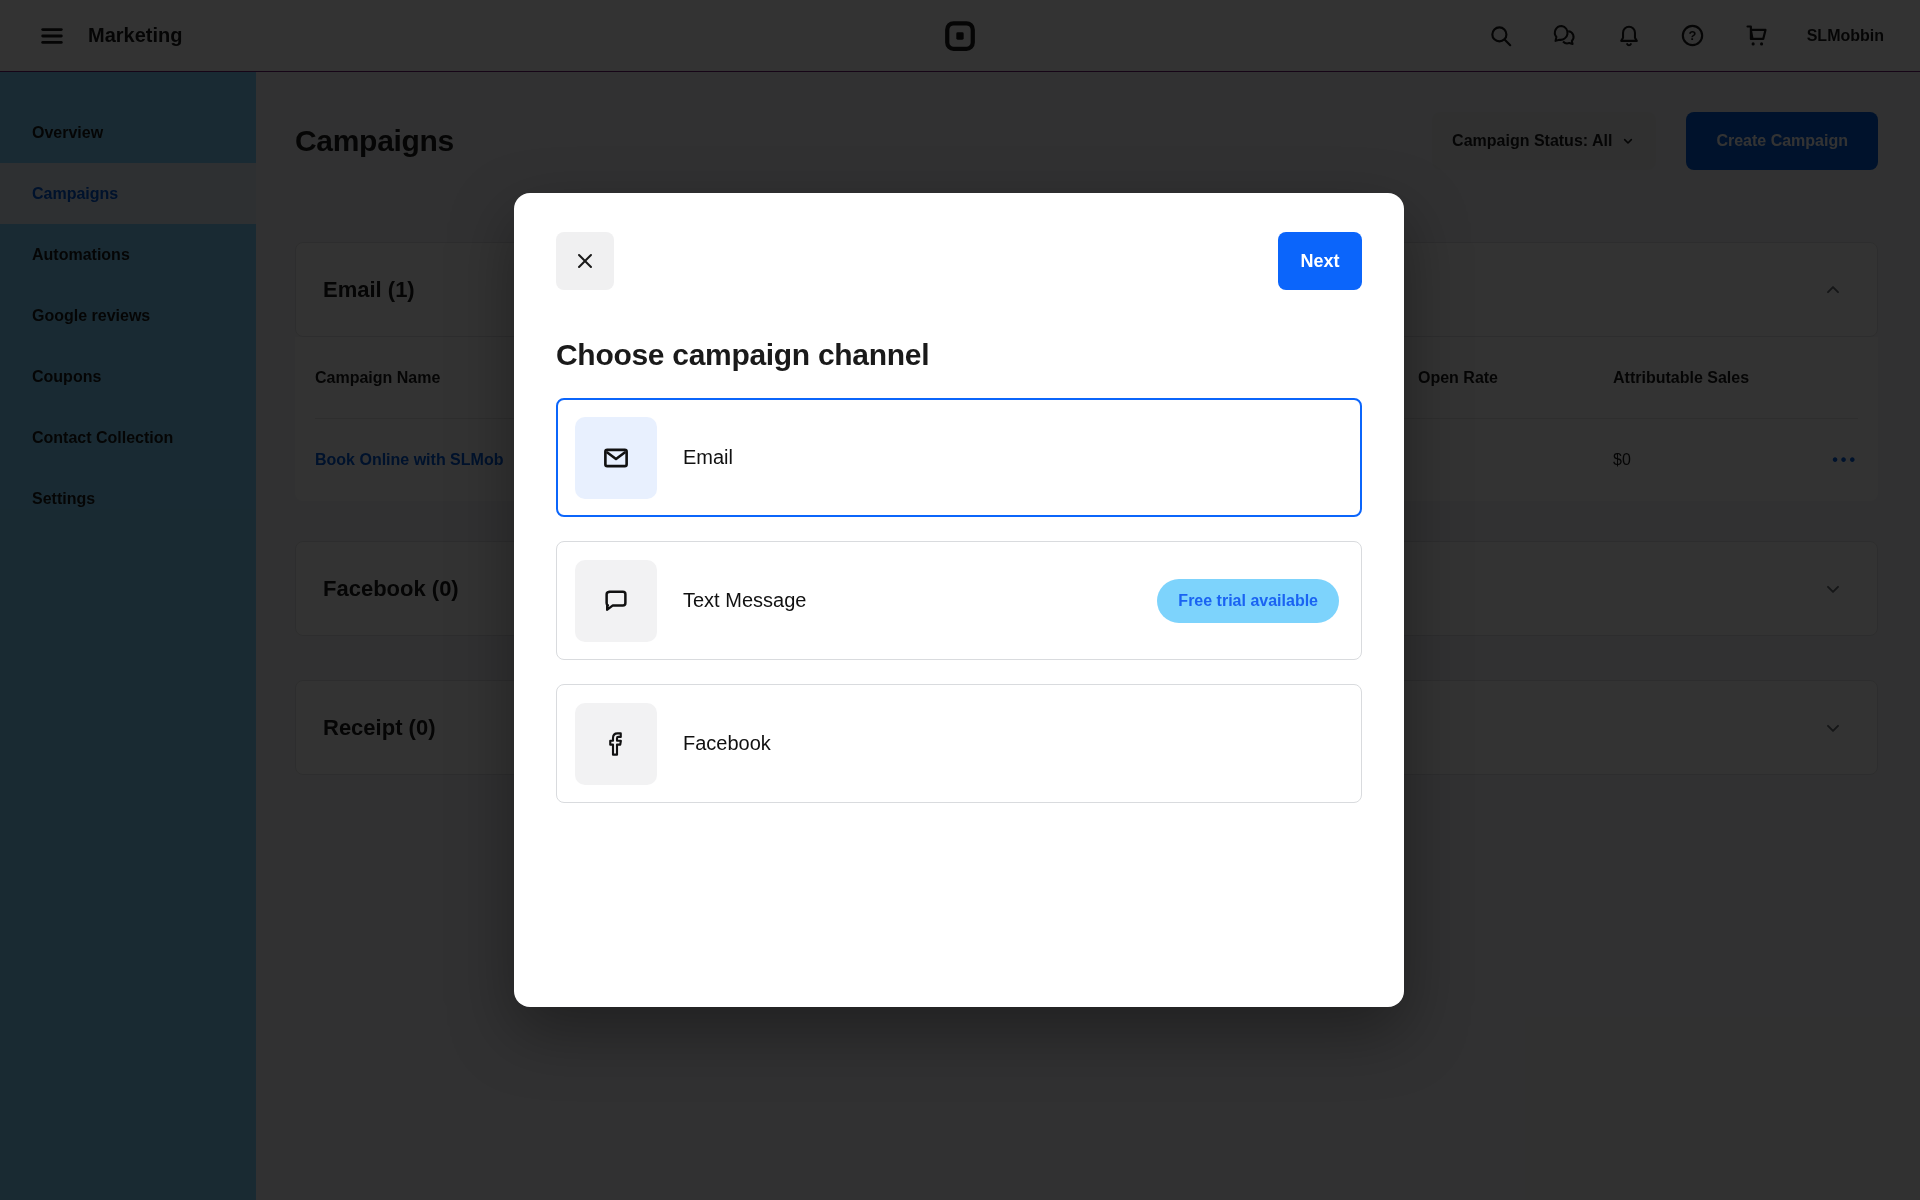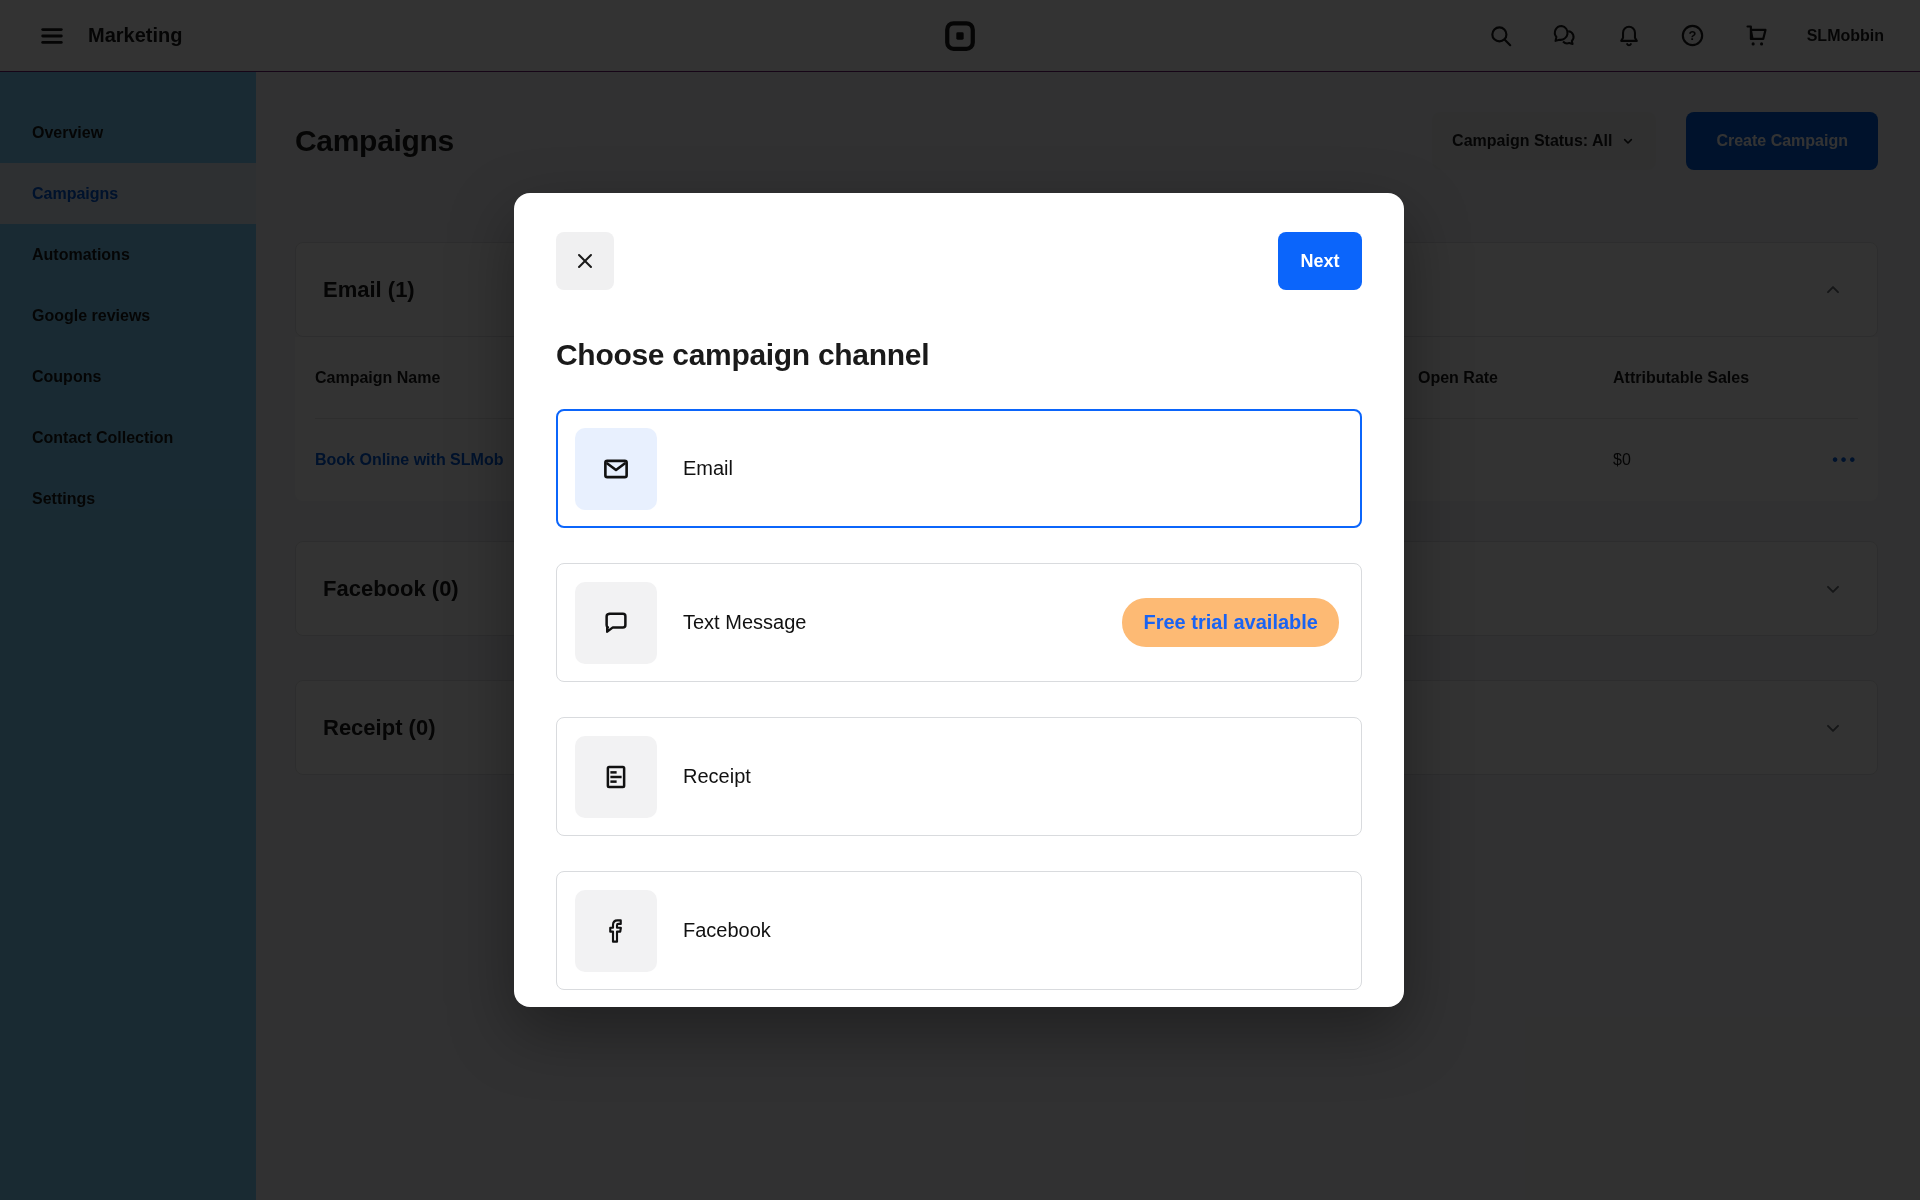--- a/index.html
+++ b/index.html
@@ -91,32 +91,32 @@
   }
   .next-btn {
     margin-left:auto; width:84px; height:58px; background:#0b65fb; border:none; border-radius:8px;
     color:#ffffff; font-family:inherit; font-size:18px; font-weight:bold; cursor:pointer;
   }
   .modal-heading { margin-top:48px; font-size:30px; font-weight:bold; letter-spacing:-0.3px; }
   .options { margin-top:26px; display:flex; flex-direction:column; gap:24px; }
   .option {
     height:119px; border:1px solid #d9dbde; border-radius:8px;
     display:flex; align-items:center; padding:0 22px 0 18px;
-    background:#ffffff; cursor:pointer;margin-top:11px;
+    background:#ffffff; cursor:pointer;
   }
   .option.selected { border:2px solid #0b65fb; padding:0 21px 0 17px; }
   .tile {
     width:82px; height:82px; border-radius:10px; background:#f2f2f3;
     display:flex; align-items:center; justify-content:center; flex:none;
   }
   .tile.blue { background:#e8f0fe; }
   .option-label { font-size:20px; color:#111111; margin-left:26px; }
   .badge {
-    margin-left:auto; background:#fdba74; color:#1a63f2;
-    font-size:20px; font-weight:bold; padding:13px 21px; border-radius:24px;
+    margin-left:auto; background:#7dd3fc; color:#1a63f2;
+    font-size:16px; font-weight:bold; padding:13px 21px; border-radius:24px;
   }
 </style>
 </head>
 <body>
 
 <header class="topbar">
   <div class="hamburger">
     <svg width="28" height="28" viewBox="0 0 24 24" fill="none" stroke="#1a1a1a" stroke-width="2.4" stroke-linecap="round">
       <line x1="4" y1="6.5" x2="20" y2="6.5"></line>
         <line x1="4" y1="12" x2="20" y2="12"></line>
@@ -269,31 +269,20 @@
     <div class="option">
       <div class="tile">
         <svg width="30" height="30" viewBox="0 0 24 24" fill="none" stroke="#111111" stroke-width="2" stroke-linejoin="round">
           <path d="M6.5 4.5h11a2 2 0 0 1 2 2v7a2 2 0 0 1-2 2h-8l-4.5 3.4V15.5h.5a2 2 0 0 1-1-1.8v-7a2 2 0 0 1 2-2z"></path>
         </svg>
       </div>
       <span class="option-label">Text Message</span>
       <span class="badge">Free trial available</span>
     </div>
 
-    <div class="option">
-      <div class="tile">
-        <svg width="30" height="30" viewBox="0 0 24 24" fill="none" stroke="#111111" stroke-width="2" stroke-linecap="square" stroke-linejoin="round">
-          <rect x="5.5" y="4" width="13" height="16" rx="1"></rect>
-          <line x1="8.5" y1="8.3" x2="11.5" y2="8.3"></line>
-          <line x1="8.5" y1="12" x2="15.5" y2="12"></line>
-          <line x1="8.5" y1="15.7" x2="11.5" y2="15.7"></line>
-        </svg>
-      </div>
-      <span class="option-label">Receipt</span>
-    </div>
 
     <div class="option">
       <div class="tile">
         <svg width="30" height="30" viewBox="0 0 24 24" fill="none" stroke="#111111" stroke-width="1.7" stroke-linejoin="round">
           <path d="M15.8 3.5h-2.6c-2.2 0-3.6 1.4-3.6 3.7V9.4H7.4v3.1h2.2v8h3.2v-8h2.6l.5-3.1h-3.1V7.3c0-.7.3-1 1-1h2z"></path>
         </svg>
       </div>
       <span class="option-label">Facebook</span>
     </div>
 

